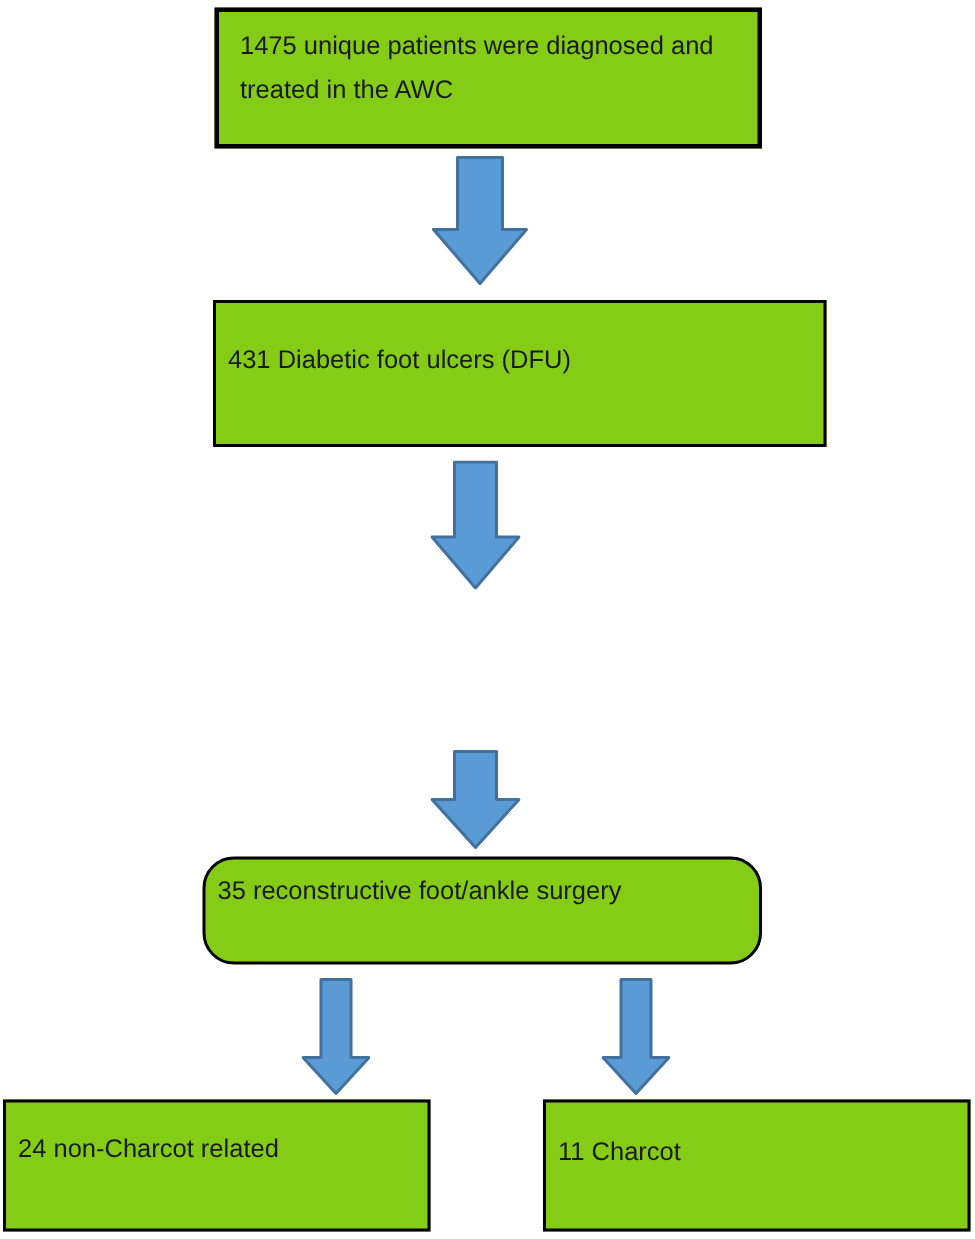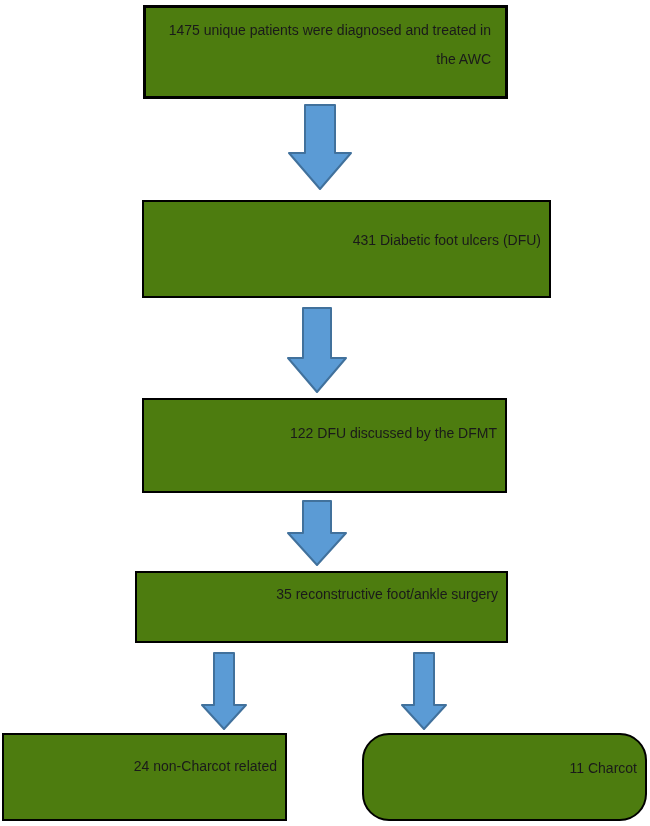--- a/index.html
+++ b/index.html
@@ -12,33 +12,33 @@
     width: 650px;
     height: 826px;
     background: var(--background, #ffffff);
     font-family: "Liberation Sans", sans-serif;
     overflow: hidden;
   }
   .node {
     position: absolute;
     box-sizing: border-box;
     border: 2px solid var(--box-border, #000000);
-    background: #4d7c0f;
-    text-align: right;
+    background: #84cc16;
+    text-align: left;
     color: var(--text, #1a1a1a);
-    font-size: 14px;
+    font-size: 17px;
     line-height: 24px;
   }
   .node-label { display: block; }
   .node-1 { left: 143px; top: 5px;   width: 365px; height: 94px; border-width: 3px; padding: 8px 14px 0; line-height: 29px; }
   .node-2 { left: 142px; top: 200px; width: 409px; height: 98px; padding: 26px 8px 0; }
   .node-3 { left: 142px; top: 398px; width: 365px; height: 95px; padding: 21px 8px 0; }
-  .node-4 { left: 135px; top: 571px; width: 373px; height: 72px; padding: 9px 8px 0; }
+  .node-4 { left: 135px; top: 571px; width: 373px; height: 72px; padding: 9px 8px 0; border-radius: 21px; }
   .node-5 { left: 2px;   top: 733px; width: 285px; height: 88px; padding: 19px 8px 12px; }
-  .node-6 { left: 362px; top: 733px; width: 285px; height: 88px; padding: 21px 8px 0; border-radius: 27px; }
+  .node-6 { left: 362px; top: 733px; width: 285px; height: 88px; padding: 21px 8px 0; }
   .arrow { position: absolute; display: block; }
   .arrow polygon {
     fill: var(--arrow-fill, #5B9BD5);
     stroke: var(--arrow-stroke, #41719C);
     stroke-width: 2;
     stroke-linejoin: round;
   }
   .arrow-1 { left: 288px; top: 104px; }
   .arrow-2 { left: 287px; top: 307px; }
   .arrow-3 { left: 287px; top: 500px; }
@@ -59,23 +59,20 @@
   </svg>
 
   <div class="node node-2">
     <span class="node-label">431 Diabetic foot ulcers (DFU)</span>
   </div>
 
   <svg class="arrow arrow-2" width="60" height="86" viewBox="0 0 60 86" aria-hidden="true">
     <polygon points="16,1 44,1 44,51 59,51 30,85 1,51 16,51"></polygon>
   </svg>
 
-  <div class="node node-3">
-    <span class="node-label">122 DFU discussed by the DFMT</span>
-  </div>
 
   <svg class="arrow arrow-3" width="60" height="66" viewBox="0 0 60 66" aria-hidden="true">
     <polygon points="16,1 44,1 44,33 59,33 30,65 1,33 16,33"></polygon>
   </svg>
 
   <div class="node node-4">
     <span class="node-label">35 reconstructive foot/ankle surgery</span>
   </div>
 
   <svg class="arrow arrow-4a" width="46" height="78" viewBox="0 0 46 78" aria-hidden="true">

